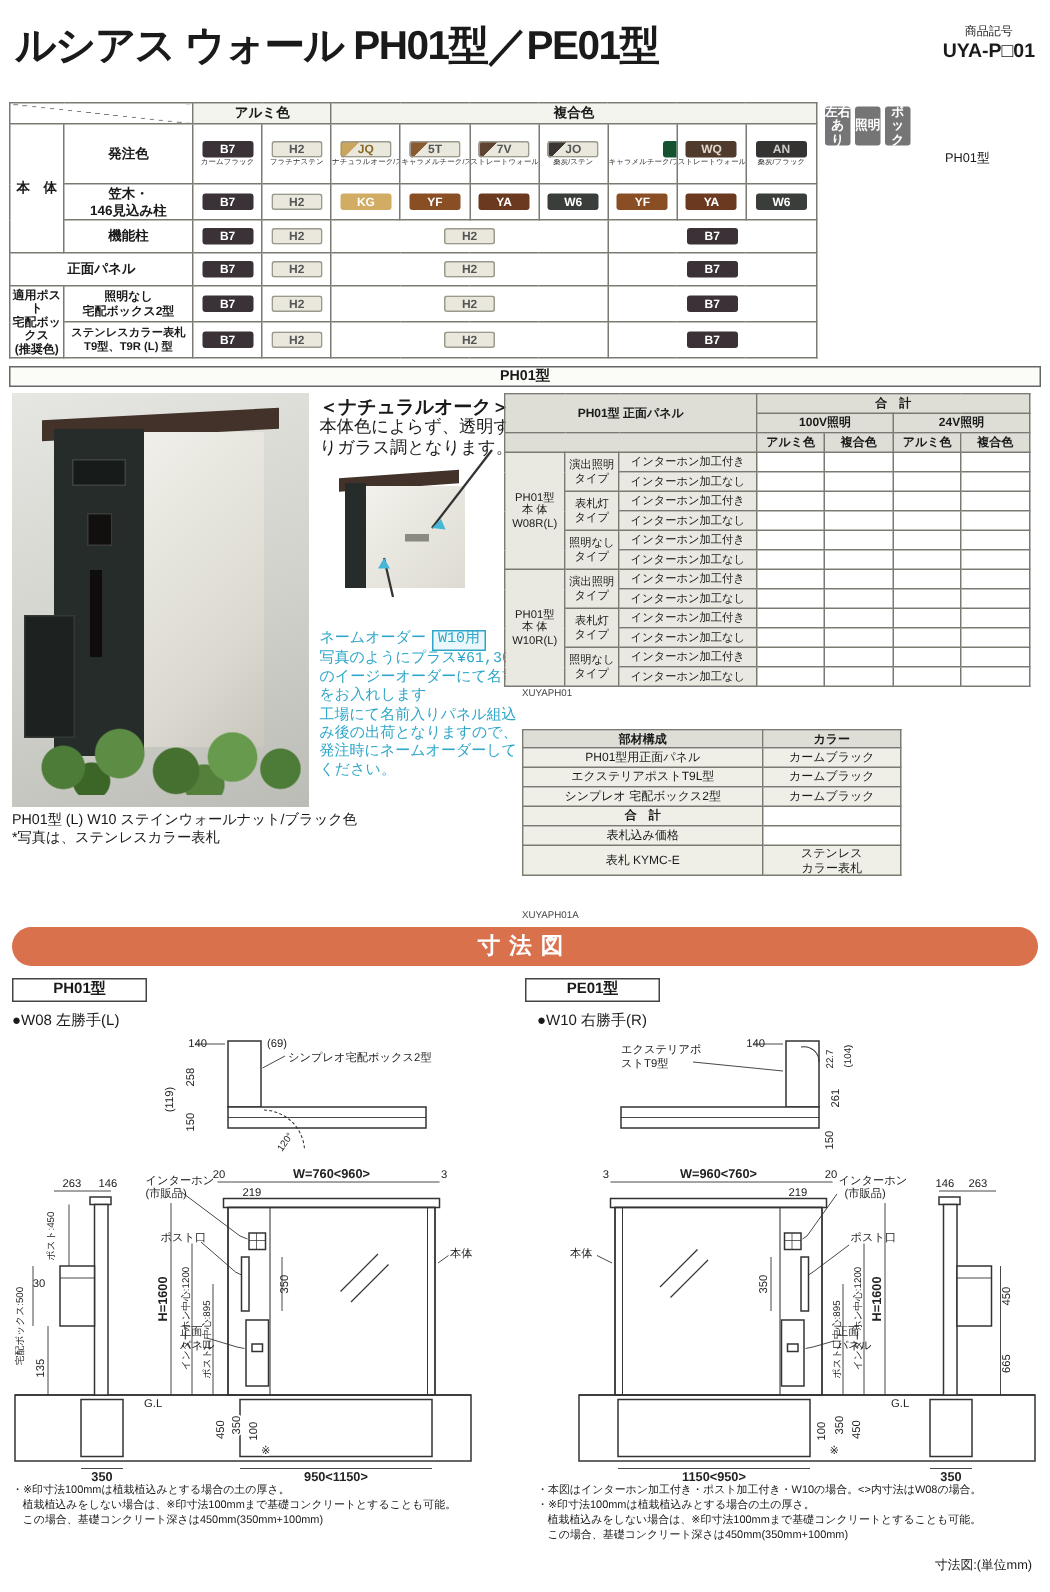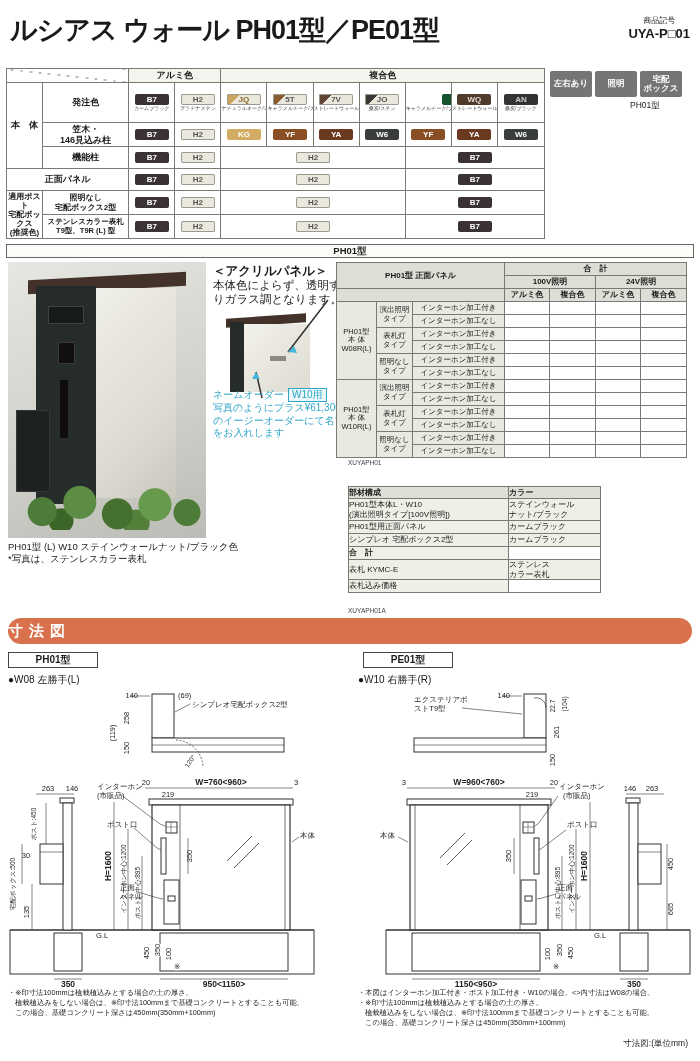--- a/index.html
+++ b/index.html
@@ -18,21 +18,21 @@
   .ct td{border:1px solid #7a7a72;text-align:center;vertical-align:middle;padding:0;
          font-size:9px;line-height:1.15;overflow:hidden;}
   .ct .diag{background:linear-gradient(to top right,#fff 49.4%,#7a7a72 49.4%,#7a7a72 50.6%,#fff 50.6%);}
   .ct .ghead{background:#f4f4ee;font-weight:bold;}
   .rowlbl{font-weight:bold;font-size:8.5px;}
   .sw{display:inline-block;width:34px;height:11px;border-radius:2px;font-size:8px;
       line-height:11px;font-weight:bold;text-align:center;vertical-align:middle;}
   .swname{font-size:5px;line-height:1.1;white-space:nowrap;overflow:hidden;margin-top:1px;color:#333;}
   
   .badges{left:550px;top:71px;display:flex;gap:3px;}
-  .badge{width:42px;height:26px;background:#757575;color:#fff;font-size:8.5px;font-weight:bold;
+  .badge{width:17px;height:26px;background:#757575;color:#fff;font-size:8.5px;font-weight:bold;
          display:flex;align-items:center;justify-content:center;text-align:center;line-height:1.1;border-radius:2px;}
   .badgecap{left:630px;top:100px;font-size:8.5px;}
   
   .phbar{left:6px;top:244px;width:686px;height:12px;border:1px solid #666;background:#fbfbf7;
          font-size:9.5px;font-weight:bold;text-align:center;line-height:12px;}
   
   .photo{left:8px;top:262px;width:198px;height:276px;background:linear-gradient(160deg,#e6e6e2 0%,#d2d2cc 55%,#bcbcb6 100%);overflow:hidden;}
   .cap{left:20px;top:14px;width:158px;height:14px;background:#42322a;transform:skewY(-3deg);}
   .col{left:28px;top:24px;width:60px;height:218px;background:#262c2a;}
   .acr{left:88px;top:26px;width:80px;height:210px;background:linear-gradient(135deg,#f0efe9 0%,#dbd9cf 70%,#c9c7bd 100%);}
@@ -51,39 +51,39 @@
   .photocap{left:8px;top:541px;font-size:9.5px;line-height:1.3;}
   
   .acrtitle{left:213px;top:263px;font-size:12.5px;font-weight:bold;}
   .acrbody{left:213px;top:278px;font-size:11.5px;line-height:1.25;}
   .sphoto{left:218px;top:308px;width:100px;height:88px;background:#fff;overflow:hidden;}
   .scap{left:8px;top:8px;width:80px;height:9px;background:#42322a;transform:skewY(-4deg);}
   .scol{left:12px;top:14px;width:14px;height:70px;background:#262c2a;}
   .sacr{left:26px;top:16px;width:66px;height:68px;background:linear-gradient(135deg,#f2f1eb,#dddbd1);}
   .sname{left:52px;top:48px;width:16px;height:5px;background:#8a8a80;}
   .teal{color:#2fa6c9;}
-  .norder{left:213px;top:388px;font-size:10px;line-height:1.24;}
+  .norder{left:213px;top:420px;font-size:10px;line-height:1.24;font-family:Liberation Mono, monospace;}
   .nbadge{display:inline-block;border:1px solid #2fa6c9;background:#eaf7fb;padding:0 3px;
           font-size:10px;color:#2fa6c9;margin-left:4px;}
   
   .pt{left:336px;top:262px;width:350px;}
   .pt td{border:1px solid #7a7a72;text-align:center;vertical-align:middle;padding:0;
          font-size:7.5px;line-height:1.15;overflow:hidden;}
   .pt .hd{background:#deded6;font-weight:bold;font-size:8px;}
   .pt .lb{background:#e9e9e1;}
   .codetxt{font-size:6.5px;color:#444;}
   
   .kt{left:348px;top:486px;width:252px;}
-  .kt td{border:1px solid #7a7a72;vertical-align:middle;padding:0;
+  .kt td{border:1px solid #7a7a72;text-align:center;vertical-align:middle;padding:0;
          font-size:8px;line-height:1.15;background:#efefe8;overflow:hidden;}
   .kt td.hd{background:#deded6;font-weight:bold;}
   .kt td.wh{background:#fff;}
   
   .sunbar{left:8px;top:618px;width:684px;height:26px;background:#d9714c;border-radius:13px;
-          color:#fff;font-size:15px;font-weight:bold;line-height:26px;letter-spacing:6px;}
+          color:#fff;font-size:15px;font-weight:bold;text-align:center;line-height:26px;letter-spacing:6px;}
   .typebox{top:652px;width:88px;height:14px;border:1.5px solid #444;font-size:10px;font-weight:bold;
            text-align:center;line-height:14px;}
   .sublbl{top:673px;font-size:10px;}
   .notes{top:988px;width:342px;font-size:7.3px;line-height:1.35;}
   .notes .ind{padding-left:7px;}
   .unit{right:12px;top:1038px;font-size:8.5px;}
   
   svg text{font-family:"Liberation Sans","DejaVu Sans",sans-serif;fill:#222;font-size:7.5px;}
   svg .small{font-size:6.5px;}
   svg .big{font-size:8.5px;font-weight:bold;}
@@ -200,40 +200,44 @@
   <div class="abs iph"></div>
   <div class="abs slot"></div>
   <div class="abs dbox"></div>
   <div class="abs green"></div>
 </div>
 <div class="abs photocap">
   <div>PH01型 (L) W10 ステインウォールナット/ブラック色</div>
   <div>*写真は、ステンレスカラー表札</div>
 </div>
 
-<div class="abs acrtitle">＜アクリルパネル＞</div>
+<div class="abs acrtitle">＜ナチュラルオーク＞</div>
 <div class="abs acrbody pre">本体色によらず、透明す
 りガラス調となります。</div>
 <div class="abs sphoto">
   <div class="abs scap"></div>
   <div class="abs scol"></div>
   <div class="abs sacr"></div>
   <div class="abs sname"></div>
 </div>
 <svg class="abs" style="left:210px;top:260px" width="140" height="200">
   <line x1="118" y1="40" x2="78" y2="92" stroke="#45b6d6" stroke-width="1.5"></line>
   <polygon points="78,92 84,86 87,93" fill="#45b6d6" stroke="none"></polygon>
   <line x1="52" y1="138" x2="46" y2="112" stroke="#45b6d6" stroke-width="1.5"></line>
   <polygon points="46,112 42,119 50,119" fill="#45b6d6" stroke="none"></polygon>
 </svg>
 <div class="abs norder teal">
   <div><span>ネームオーダー</span><span class="nbadge">W10用</span></div>
   <div class="pre">写真のようにプラス¥61,300
 のイージーオーダーにて名前
 をお入れします</div>
+  <div class="pre">工場にて名前入りパネル組込
+み後の出荷となりますので、
+発注時にネームオーダーして
+ください。</div>
 </div>
 
 <table class="abs pt">
   <colgroup>
       <col style="width:40px">
       <col style="width:36px">
       <col style="width:92px">
     <col style="width:45px">
       <col style="width:46px">
       <col style="width:45px">
@@ -364,54 +368,52 @@
 <table class="abs kt">
   <colgroup>
       <col style="width:160px">
       <col style="width:92px">
     </colgroup>
   <tbody>
       <tr style="height:12px">
     <td class="hd">部材構成</td>
     <td class="hd">カラー</td>
   </tr>
-  <tr style="height:22px">
-    <td class="pre">PH01型本体L・W10
-(演出照明タイプ[100V照明])</td>
-    <td class="pre">ステインウォール
-ナット/ブラック</td>
-  </tr>
   <tr style="height:13px">
     <td>PH01型用正面パネル</td>
     <td>カームブラック</td>
   </tr>
   <tr style="height:13px">
+    <td>エクステリアポストT9L型</td>
+    <td>カームブラック</td>
+  </tr>
+  <tr style="height:13px">
     <td>シンプレオ 宅配ボックス2型</td>
     <td>カームブラック</td>
   </tr>
   <tr style="height:13px">
     <td style="font-weight:bold">合　計</td>
+    <td class="wh"></td>
+  </tr>
+  <tr style="height:13px">
+    <td>表札込み価格</td>
     <td class="wh"></td>
   </tr>
   <tr style="height:20px">
     <td>表札 KYMC-E</td>
     <td class="pre">ステンレス
 カラー表札</td>
   </tr>
-  <tr style="height:13px">
-    <td>表札込み価格</td>
-    <td class="wh"></td>
-  </tr>
 </tbody>
   </table>
 <div class="abs codetxt" style="left:348px;top:607px">XUYAPH01A</div>
 
 <div class="abs sunbar">寸法図</div>
 <div class="abs typebox" style="left:8px">PH01型</div>
-<div class="abs typebox" style="left:363px">PE01型</div>
+<div class="abs typebox" style="left:350px">PE01型</div>
 <div class="abs sublbl" style="left:8px">●W08 左勝手(L)</div>
 <div class="abs sublbl" style="left:358px">●W10 右勝手(R)</div>
 
 <svg class="abs" style="left:2px;top:686px" width="346" height="302">
   <defs>
     <pattern id="hatchL" width="7" height="7" patternTransform="rotate(45)" patternUnits="userSpaceOnUse">
       <line x1="0" y1="0" x2="0" y2="7" stroke="#888" stroke-width="2"></line>
     </pattern>
   </defs>
 

